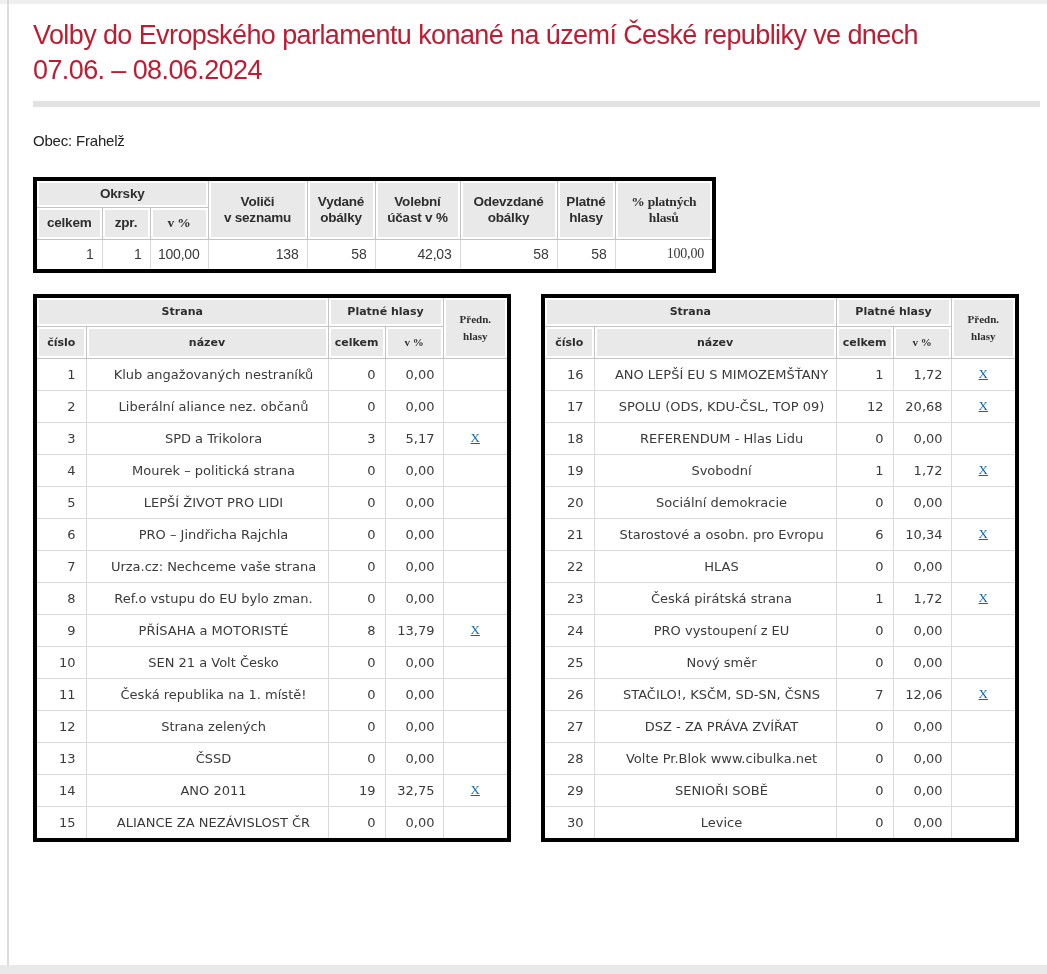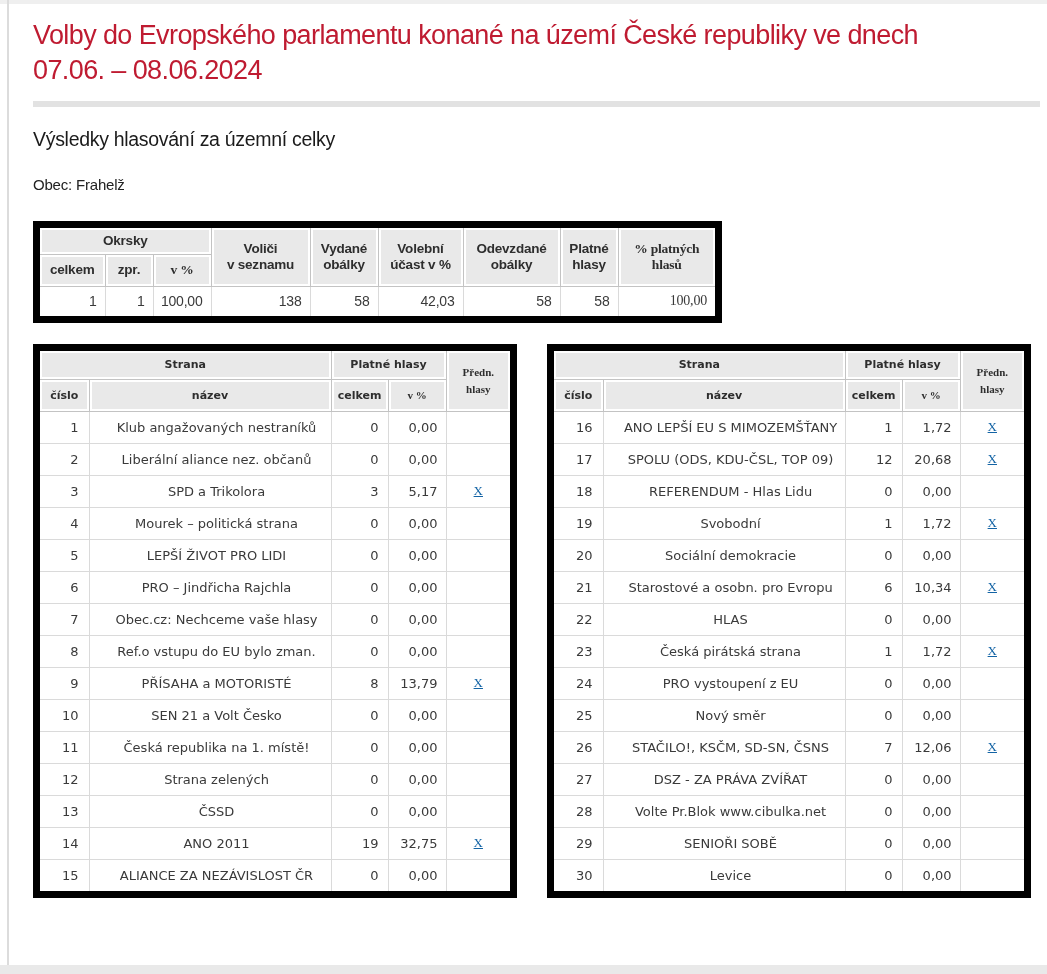--- a/index.html
+++ b/index.html
@@ -18,21 +18,21 @@
     color:#bf1b31; font-size:27px; line-height:35px; font-weight:normal;
     letter-spacing:-0.6px; max-width:950px;
   }
   .rule { height:6px; background:#e2e2e2; margin-top:13px; margin-right:7px; }
 
   h2.results-heading { margin-top:21px; font-size:19.5px; font-weight:normal; color:#1b1b1b; letter-spacing:-0.3px; }
 
   .loc-line { margin-top:25px; font-size:15px; line-height:18px; color:#222; letter-spacing:-0.2px; }
 
   
-  .twrap { border:7px solid #000000; display:inline-block; background:#6d28d9; vertical-align:top; }
+  .twrap { border:4px solid #000000; display:inline-block; background:#6d28d9; vertical-align:top; }
   table { border-collapse:collapse; table-layout:fixed; }
   th {
     background:#e9e9e9; border:1px solid #c3c3c3;
     box-shadow: inset 0 0 0 2px #ffffff;
     font-weight:bold; color:#2e2e2e; white-space:pre-line;
     text-align:center; vertical-align:middle;
   }
   td { border:1px solid #dadada; background:#fff; color:#3a3a3a; vertical-align:middle; }
   th:first-child, td:first-child { border-left:none; }
   th:last-child,  td:last-child  { border-right:none;font-family:Liberation Serif, serif; }
@@ -66,21 +66,20 @@
 
 <div class="edge-top"></div>
 <div class="edge-left"></div>
 
 <div class="page">
 
   <h1 class="title">Volby do Evropského parlamentu konané na území České republiky ve dnech 07.06. – 08.06.2024</h1>
 
   <div class="rule"></div>
 
-  <h2 class="results-heading">Výsledky hlasování za územní celky</h2>
 
   <p class="loc-line"><span>Obec:</span> <span>Frahelž</span></p>
 
   
   <div class="twrap summary-wrap">
     <table class="stable">
       <colgroup>
         <col style="width:65px">
           <col style="width:48px">
           <col style="width:58px">
@@ -198,21 +197,21 @@
             <tr>
               <td class="c-num">6</td>
               <td class="c-name">PRO – Jindřicha Rajchla</td>
               <td class="c-tot">0</td>
               <td class="c-pct">0,00</td>
               <td class="c-pref"></td>
             </tr>
 
             <tr>
               <td class="c-num">7</td>
-              <td class="c-name">Obec.cz: Nechceme vaše hlasy</td>
+              <td class="c-name">Urza.cz: Nechceme vaše strana</td>
               <td class="c-tot">0</td>
               <td class="c-pct">0,00</td>
               <td class="c-pref"></td>
             </tr>
 
             <tr>
               <td class="c-num">8</td>
               <td class="c-name">Ref.o vstupu do EU bylo zman.</td>
               <td class="c-tot">0</td>
               <td class="c-pct">0,00</td>

